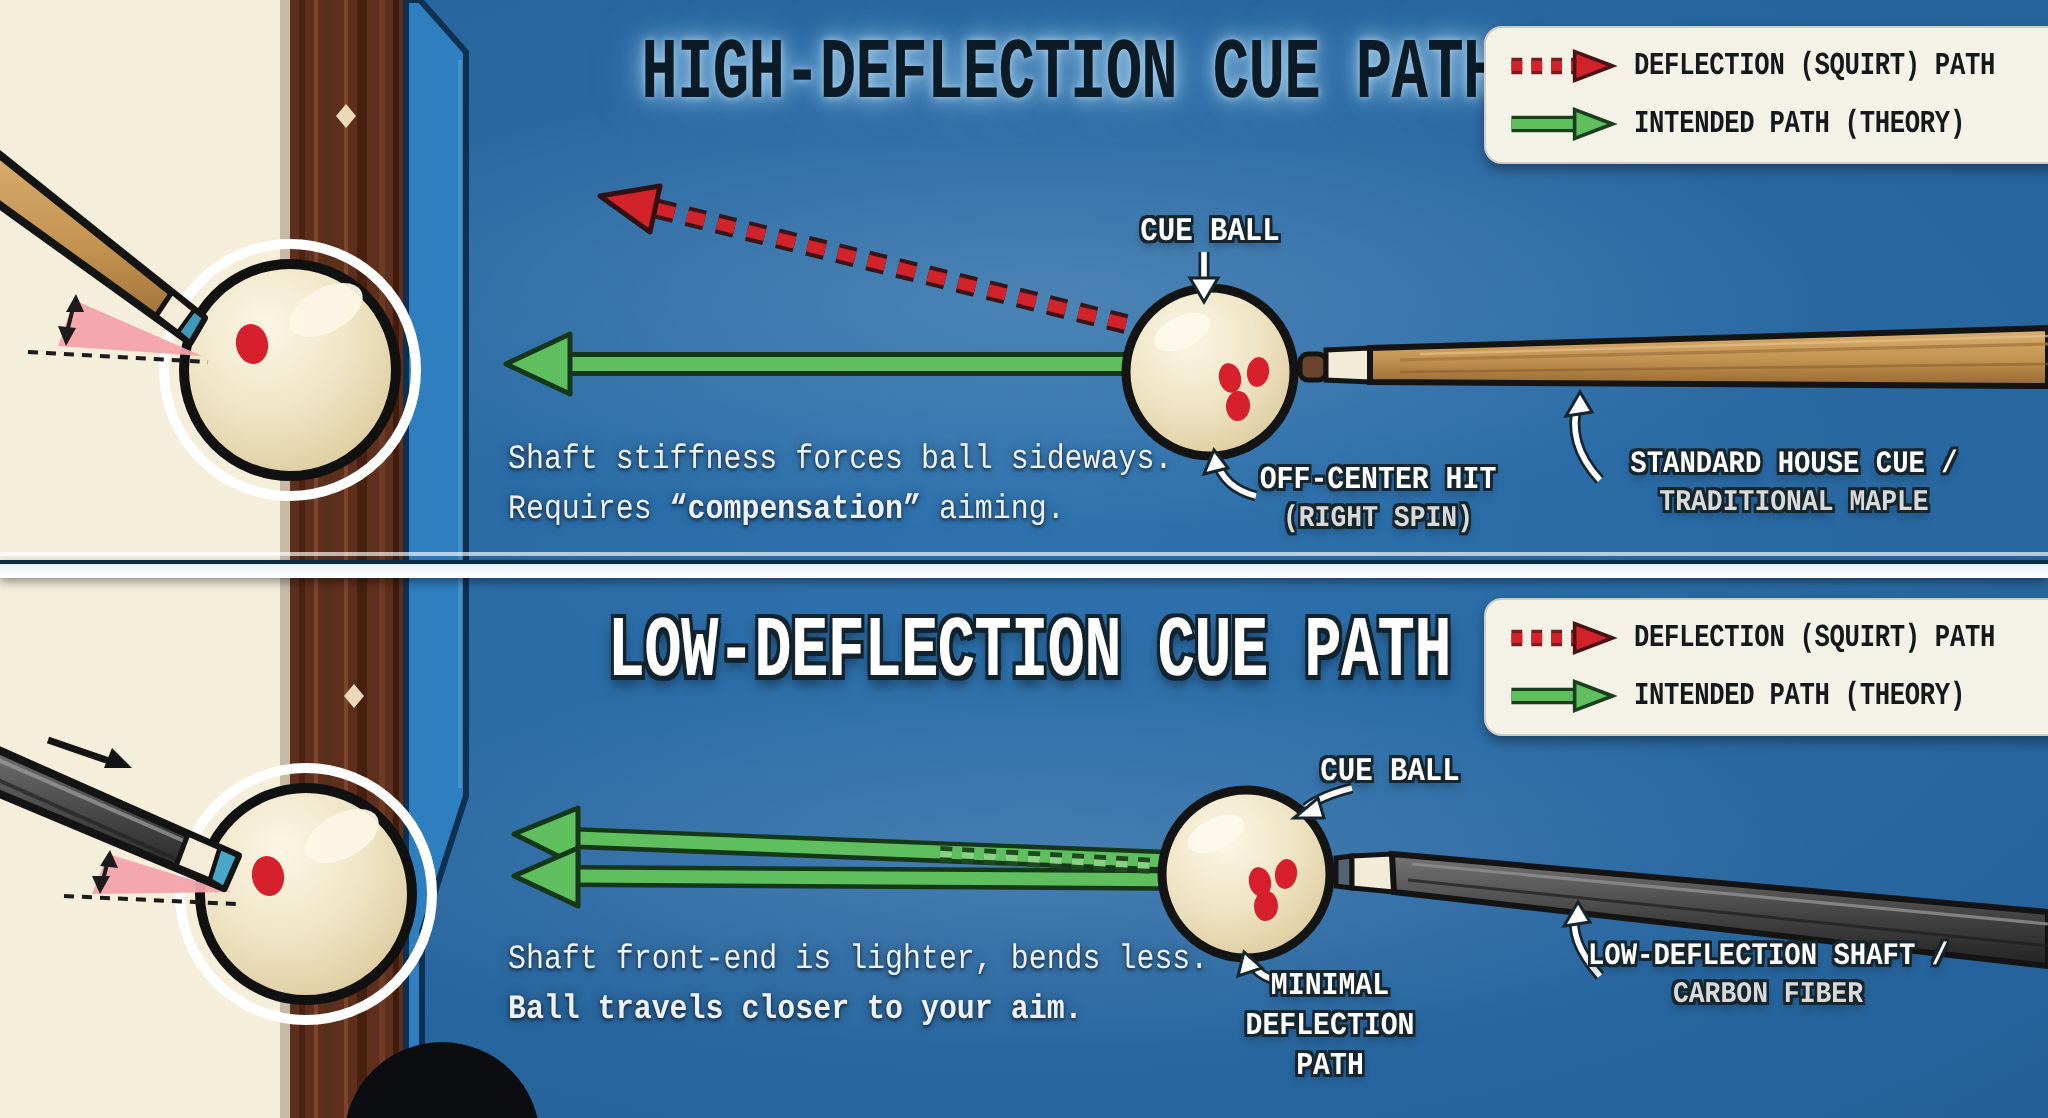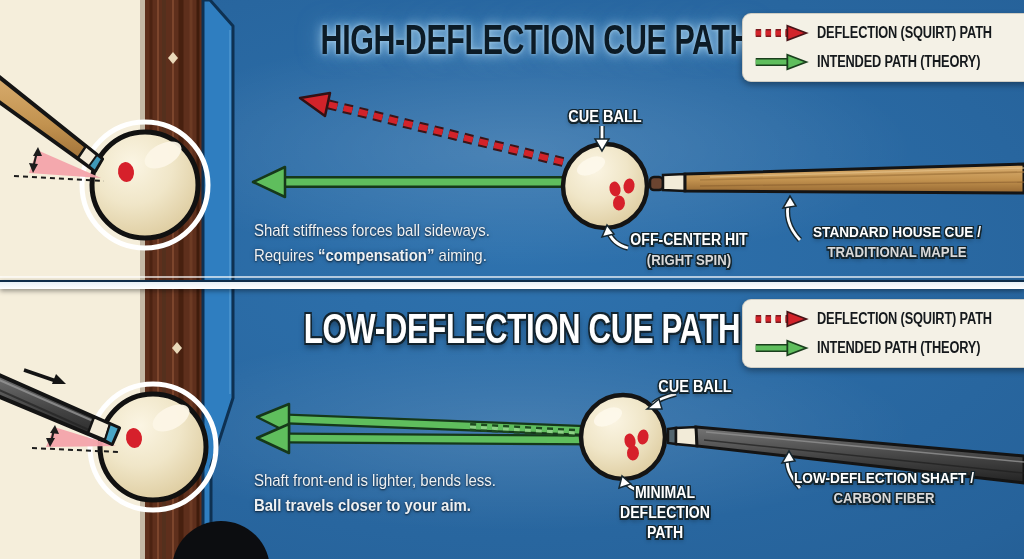--- a/index.html
+++ b/index.html
@@ -1,18 +1,18 @@
 <!DOCTYPE html>
 <html><head>
 <meta charset="utf-8">
 <style>
   html,body{margin:0;padding:0;background:#111;}
   .stage{
     position:relative;width:1024px;height:559px;overflow:hidden;
-    font-family:Liberation Sans, sans-serif;
+    font-family:Liberation Mono, monospace;
     background:
       radial-gradient(closest-side at 520px 150px, rgba(255,255,255,.15), rgba(255,255,255,0) 78%),
       radial-gradient(closest-side at 520px 430px, rgba(255,255,255,.13), rgba(255,255,255,0) 78%),
       radial-gradient(125% 125% at 50% 45%, #2e72ae 0%, #26629a 55%, #1b4a79 100%);
   }
   .art{position:absolute;left:0;top:0;}
   .divider-hairline{position:absolute;left:0;top:276px;width:100%;height:2px;background:rgba(255,255,255,.65);}
   .divider{position:absolute;left:0;top:280px;width:100%;height:7px;background:linear-gradient(#e8f0f6,#ffffff);
     border-top:2px solid #0e2c49;box-shadow:0 2px 5px rgba(0,0,0,.4);}
   .lbl{position:absolute;line-height:1.2;}

